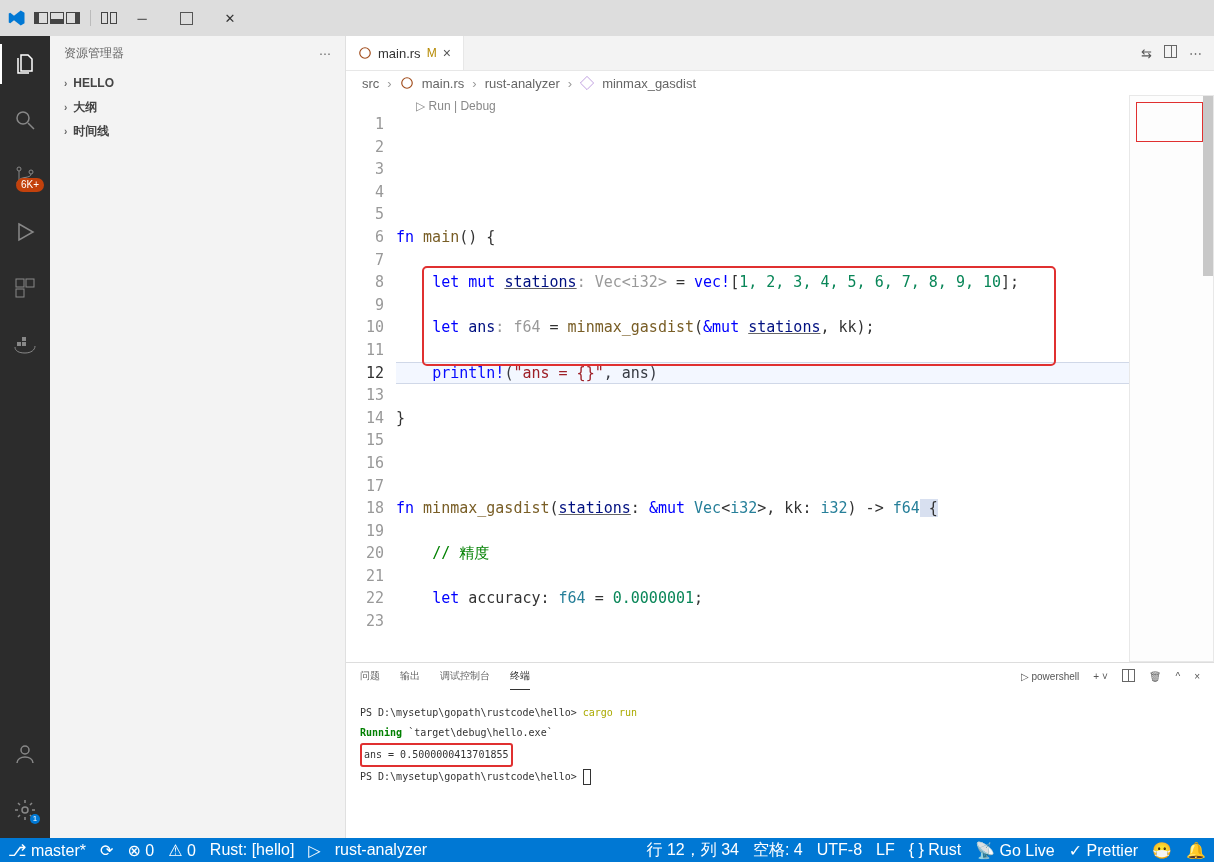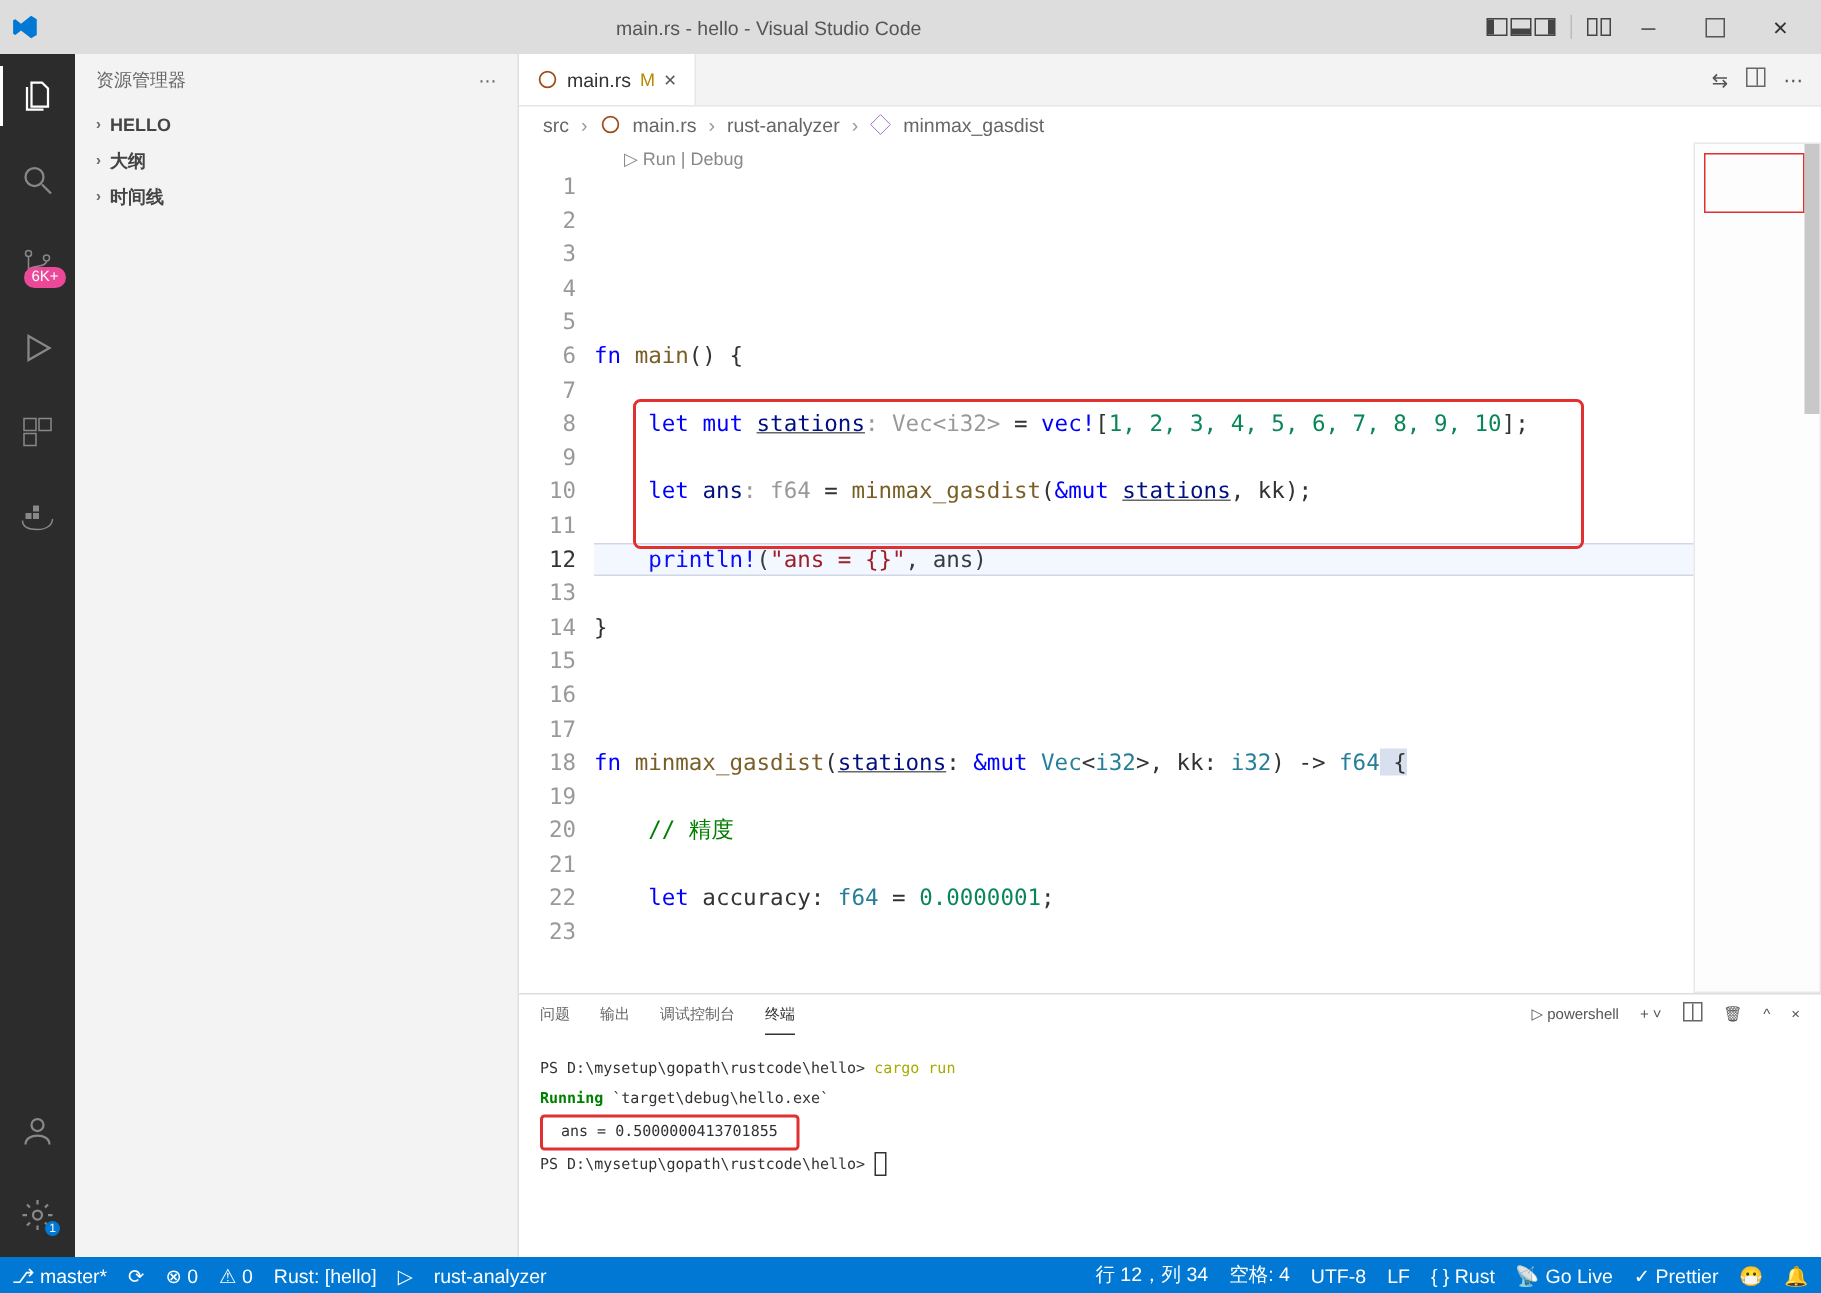--- a/index.html
+++ b/index.html
@@ -11,21 +11,21 @@
 .window-title { flex:1; text-align:center; color:#555; }
 .window-controls { display:flex; align-items:center; gap:6px; }
 .window-controls .sep { width:1px; height:16px; background:#bbb; margin:0 4px; }
 .window-controls .win-btn { width:38px; height:30px; display:flex; align-items:center; justify-content:center; }
 .main-row { flex:1; display:flex; min-height:0; }
 .activitybar { width:50px; background:#2c2c2c; display:flex; flex-direction:column; align-items:center; padding-top:8px; gap:16px; }
 .activitybar .ab-item { width:50px; height:40px; display:flex; align-items:center; justify-content:center; position:relative; color:#888; }
 .activitybar .ab-item.active { color:#fff; }
 .activitybar .ab-item.active::before { content:""; position:absolute; left:0; top:0; bottom:0; width:2px; background:#fff; }
 .activitybar .spacer { flex:1; }
-.badge { position:absolute; bottom:4px; right:6px; background:#ec4899; color:#fff; border-radius:8px; font-size:10px; padding:0 5px; line-height:14px;text-align:right; }
+.badge { position:absolute; bottom:4px; right:6px; background:#c2410c; color:#fff; border-radius:8px; font-size:10px; padding:0 5px; line-height:14px;text-align:right; }
 .dot-badge { position:absolute; bottom:6px; right:10px; width:10px; height:10px; border-radius:50%; background:#0078d4; color:#fff; font-size:8px; line-height:10px; text-align:center;}
 .sidebar { width:296px; background:#f3f3f3; border-right:1px solid #e0e0e0; display:flex; flex-direction:column; }
 .sidebar-header { height:35px; display:flex; align-items:center; padding:0 14px; color:#666; font-size:12px; justify-content:space-between;}
 .sidebar-section { padding:4px 14px; display:flex; align-items:center; gap:6px; font-size:12px; color:#444; height:24px;}
 .sidebar-section .chev { font-size:10px; color:#666; }
 .sidebar-section.bold { font-weight:600; }
 .editor-area { flex:1; display:flex; flex-direction:column; min-width:0; background:#fff; }
 .tabs { height:35px; background:#f3f3f3; display:flex; align-items:stretch; border-bottom:1px solid #e7e7e7;}
 .tab { display:flex; align-items:center; padding:0 12px; gap:6px; background:#fff; border-right:1px solid #e7e7e7; font-size:13px; }
 .tab .mod { color:#b58900; font-size:12px; }
@@ -54,39 +54,38 @@
 .minimap .m-red { position:absolute; left:6px; right:10px; top:6px; height:40px; border:1px solid #e03030; }
 .minimap .m-scroll { position:absolute; right:0; top:0; width:10px; height:180px; background:#c8c8c8; }
 .panel { height:176px; border-top:1px solid #ddd; display:flex; flex-direction:column; background:#fff;}
 .panel-tabs { height:32px; display:flex; align-items:center; padding:0 14px; gap:20px; color:#666; font-size:10px; }
 .panel-tabs span { padding-bottom:6px; }
 .panel-tabs .active { color:#333; border-bottom:1px solid #333; }
 .panel-right { margin-left:auto; display:flex; align-items:center; gap:14px; color:#555;}
 .terminal { flex:1; padding:8px 14px; font-family:Consolas,monospace; font-size:10px; line-height:20px; overflow:hidden;}
 .term-y { color:#aaaa00; }
 .term-g { color:#008000; font-weight:600; }
-.term-box { border:2px solid #e03030; display:inline-block; padding:0 12px; border-radius:3px;}
-.statusbar { height:24px; background:#0078d4; color:#fff; display:flex; align-items:center; font-size:13px; padding:0 8px; gap:14px; }
+.term-box { border:2px solid #e03030; display:inline-block; padding:0 2px; border-radius:3px;}
+.statusbar { height:24px; background:#0078d4; color:#fff; display:flex; align-items:center; font-size:16px; padding:0 8px; gap:14px; }
 .statusbar .sb-right { margin-left:auto; display:flex; align-items:center; gap:14px; }
 .icon-sq { border:1px solid #555; width:13px; height:13px; display:inline-block; }
 .layout-icons { display:flex; gap:2px; }
 .layout-icons .lbox { width:14px; height:12px; border:1px solid #444; position:relative; }
 .layout-icons .lbox.left::before { content:""; position:absolute; left:0; top:0; bottom:0; width:4px; background:#444; }
 .layout-icons .lbox.bottom::before { content:""; position:absolute; left:0; right:0; bottom:0; height:4px; background:#444; }
 .layout-icons .lbox.right::before { content:""; position:absolute; right:0; top:0; bottom:0; width:4px; background:#444; }
 .gutter-codelens-spacer { height:18px; }
 </style>
 </head>
 <body>
 
 <div class="titlebar">
   <svg class="vsc-logo" viewBox="0 0 24 24">
       <path fill="#0078d4" d="M17 2l5 3v14l-5 3-9-7-5 4-2-1V6l2-1 5 4 9-7z"></path>
     </svg>
-  <div class="window-title">main.rs - hello - Visual Studio Code</div>
   <div class="window-controls">
     <div class="layout-icons">
       <div class="lbox left"></div>
         <div class="lbox bottom"></div>
         <div class="lbox right"></div>
     </div>
     <div class="sep"></div>
     <div class="layout-icons">
         <div class="lbox" style="width:7px"></div>
         <div class="lbox" style="width:7px"></div>

